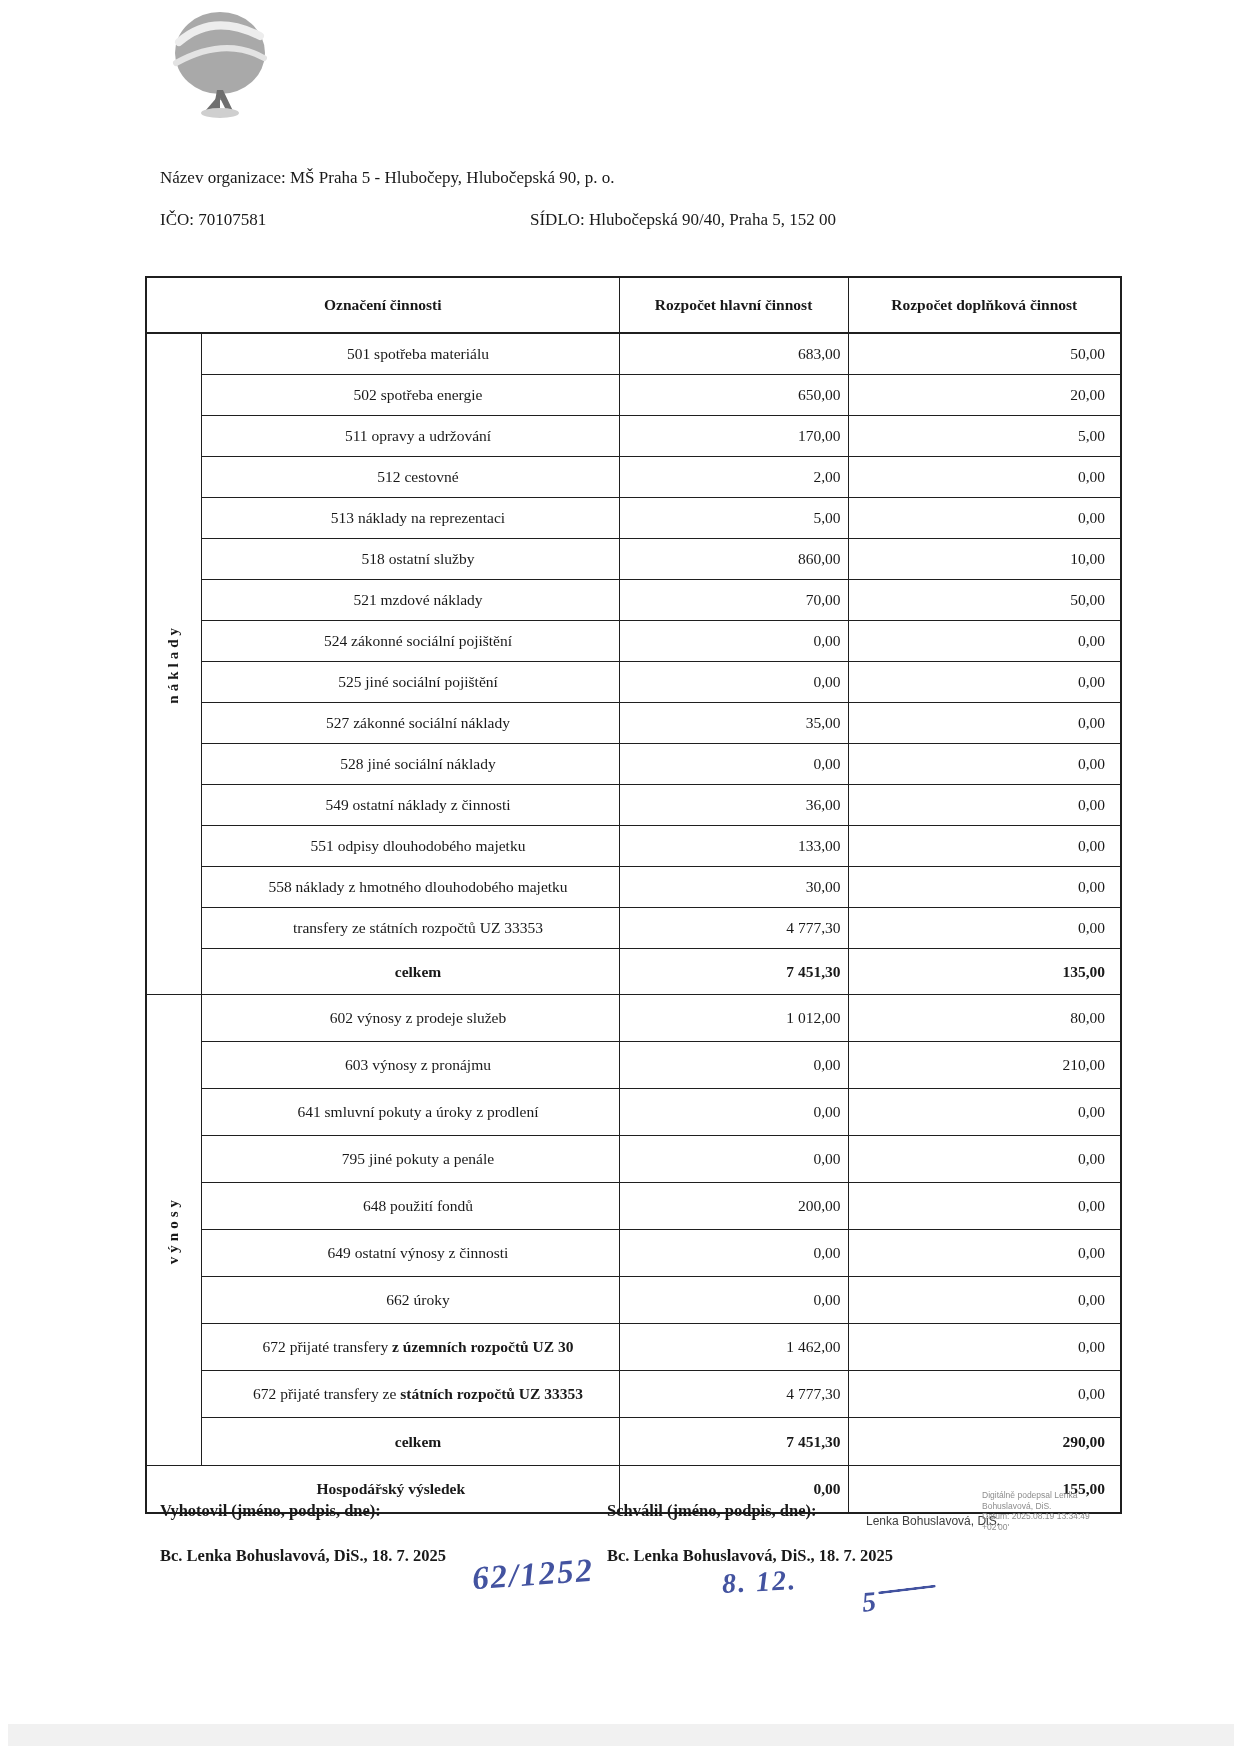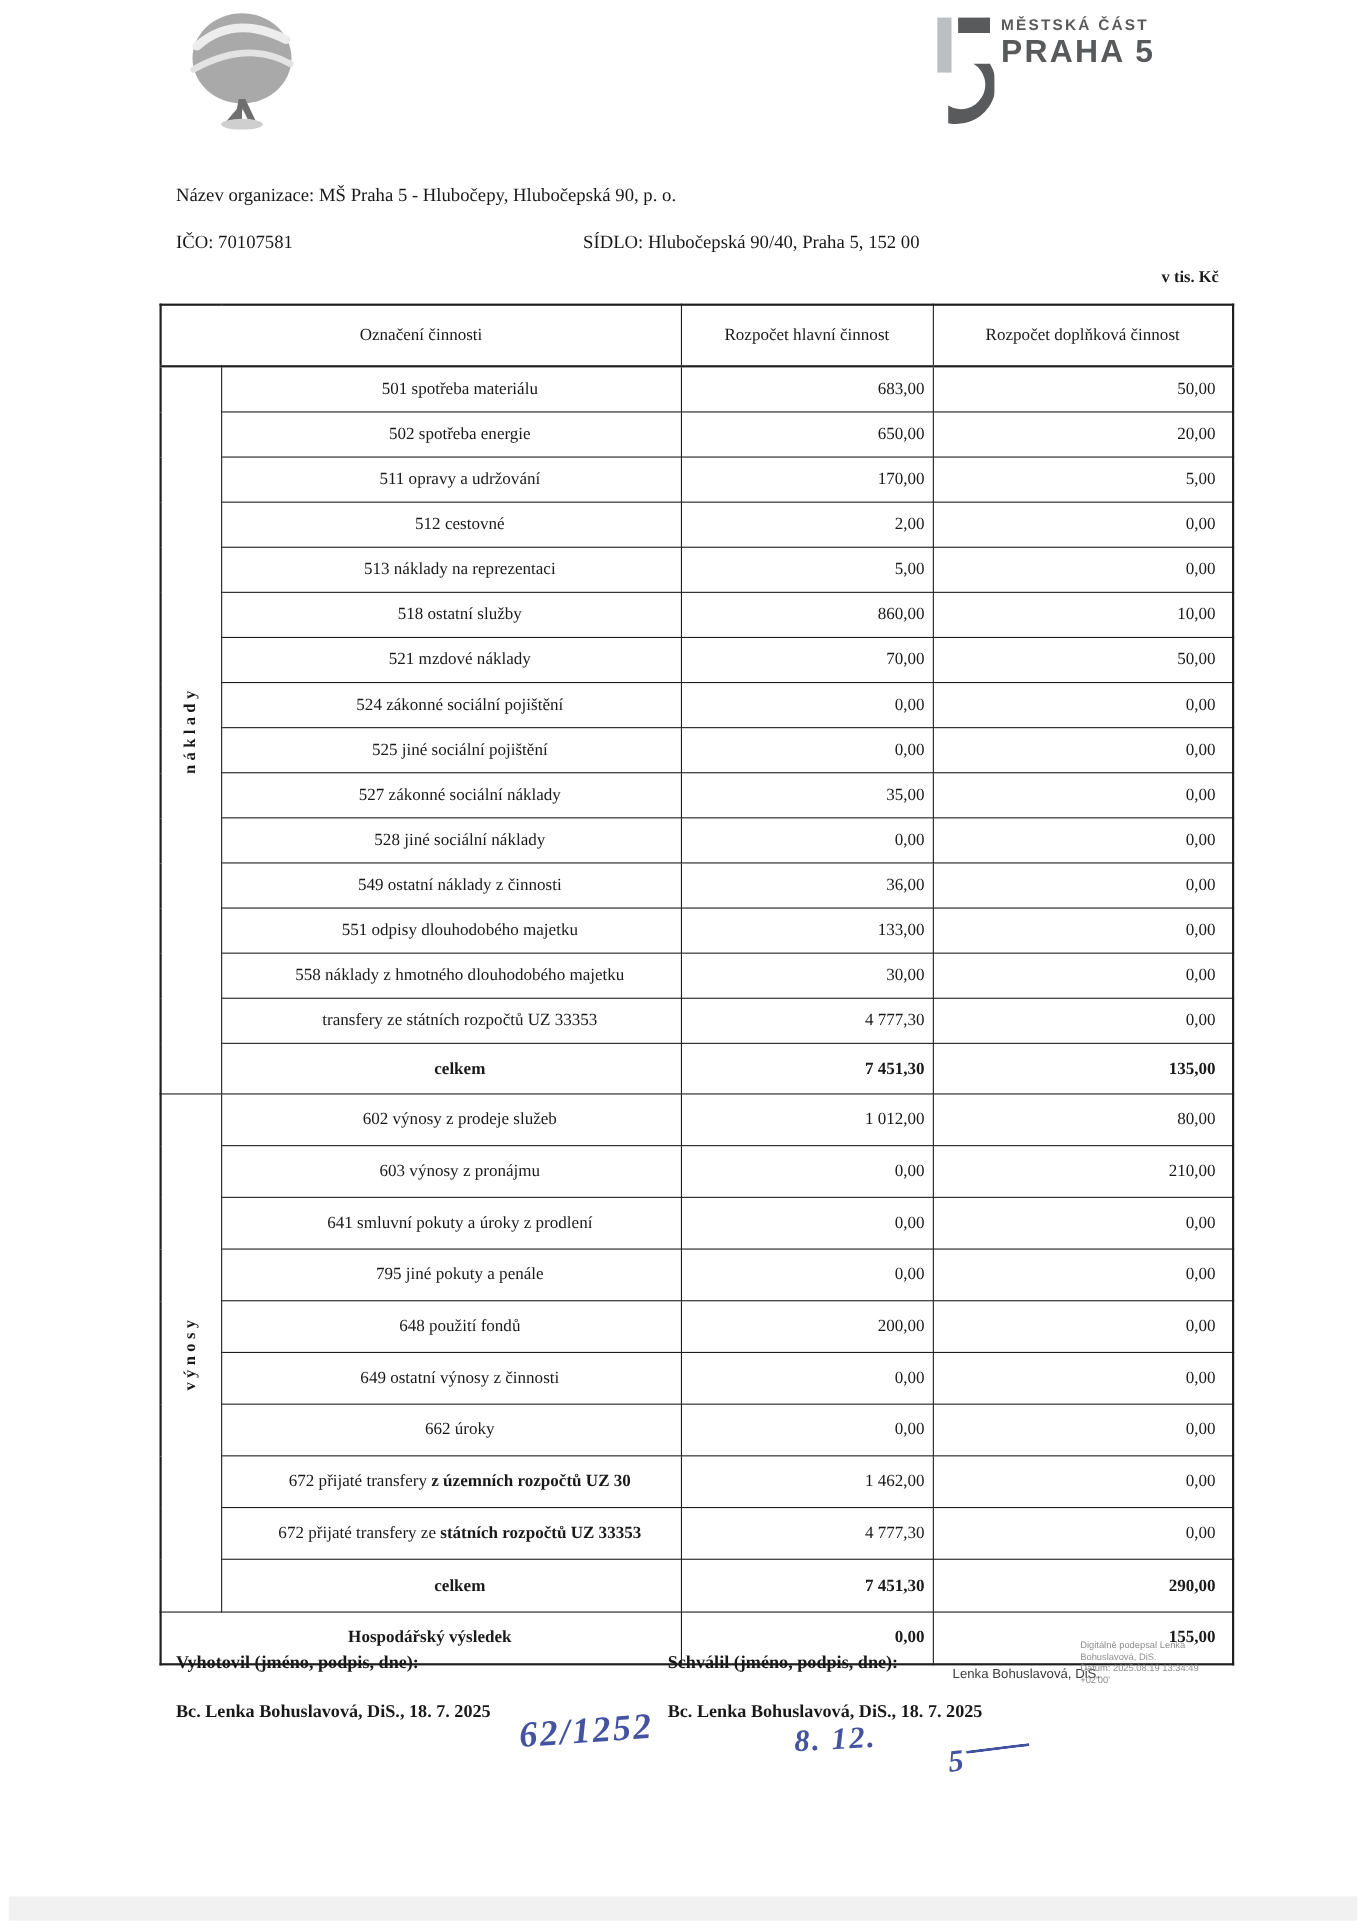--- a/index.html
+++ b/index.html
@@ -20,21 +20,21 @@
   #praha-logo { left:852px; top:10px; width:290px; height:112px; }
   #praha-logo .ptext { position:absolute; left:58px; top:4px; font-family:"Liberation Sans", sans-serif; color:#58595b; }
   #praha-logo .p1 { font-size:14px; font-weight:bold; letter-spacing:2px; }
   #praha-logo .p2 { font-size:29px; font-weight:bold; letter-spacing:2px; margin-top:1px; }
 
   
   #budget-table { position:absolute; left:145px; top:276px; border-collapse:collapse; table-layout:fixed;
     width:975px; font-size:15.5px; }
   #budget-table td, #budget-table th { border:1px solid #1f1f1f; padding:0; overflow:hidden; }
   #budget-table { border:2px solid #1f1f1f; }
-  #budget-table th { border-bottom:2px solid #1f1f1f; height:54px; font-size:15.5px; font-weight:normal; text-align:center; vertical-align:middle; line-height:1.25; }
+  #budget-table th { border-bottom:2px solid #1f1f1f; height:54px; font-size:15.5px; font-weight:bold; text-align:center; vertical-align:middle; line-height:1.25; }
   #budget-table td.lbl { padding-left:16px; text-align:center; vertical-align:middle; }
   #budget-table td.num { text-align:right; padding-right:7px; vertical-align:middle; }
   #budget-table td.num2 { padding-right:15px; }
   #budget-table td.vlabel { text-align:center; vertical-align:middle; }
   .vtext { writing-mode:vertical-rl; transform:rotate(180deg); font-weight:bold; letter-spacing:4px; font-size:15px; margin:0 auto; }
   tr.nak > td { height:40px; }
   tr.vyn > td { height:46px; }
   tr.total-row > td { font-weight:bold; }
   tr.total-row.nak > td { height:45px; }
   tr.total-row.vyn > td { height:47px; }
@@ -69,36 +69,24 @@
     <svg width="112" height="112" viewBox="0 0 112 112">
       <ellipse cx="57" cy="47" rx="45" ry="41" fill="#a9a9a9"></ellipse>
       <path d="M16,36 Q50,6 97,30" stroke="#ededed" stroke-width="8" fill="none" stroke-linecap="round"></path>
       <path d="M13,57 Q62,30 101,52" stroke="#e3e3e3" stroke-width="6" fill="none" stroke-linecap="round"></path>
       <path d="M54,84 L50,106 L57,106 L57,92 L64,106 L70,105 L60,84 Z" fill="#6f6f6f"></path>
       <path d="M55,90 L43,104 L49,106 L58,93 Z" fill="#6f6f6f"></path>
       <ellipse cx="57" cy="107" rx="19" ry="5" fill="#cfcfcf"></ellipse>
     </svg>
   </div>
 
-  <div class="abs" id="praha-logo">
-    <svg width="52" height="104" viewBox="0 0 52 104" style="position:absolute;left:0;top:2px;">
-      <rect x="0" y="4" width="13" height="50" fill="#bcbec0"></rect>
-      <rect x="19" y="4" width="29" height="14" fill="#595a5c"></rect>
-      <path d="M48,46 A36,36 0 0 1 10,100 L10,84 A21,21 0 0 0 33,46 Z" fill="#595a5c"></path>
-    </svg>
-    <div class="ptext">
-      <div class="p1">MĚSTSKÁ ČÁST</div>
-      <div class="p2">PRAHA 5</div>
-    </div>
-  </div>
 
   <div class="abs" id="org-line">Název organizace: MŠ Praha 5 - Hlubočepy, Hlubočepská 90, p. o.</div>
   <div class="abs" id="ico-line">IČO: 70107581</div>
   <div class="abs" id="sidlo-line">SÍDLO: Hlubočepská 90/40, Praha 5, 152 00</div>
-  <div class="abs" id="units">v tis. Kč</div>
 
   <table id="budget-table">
     <colgroup>
       <col style="width:55px">
         <col style="width:418px">
         <col style="width:229px">
         <col style="width:273px">
     </colgroup>
     <thead>
       <tr>

